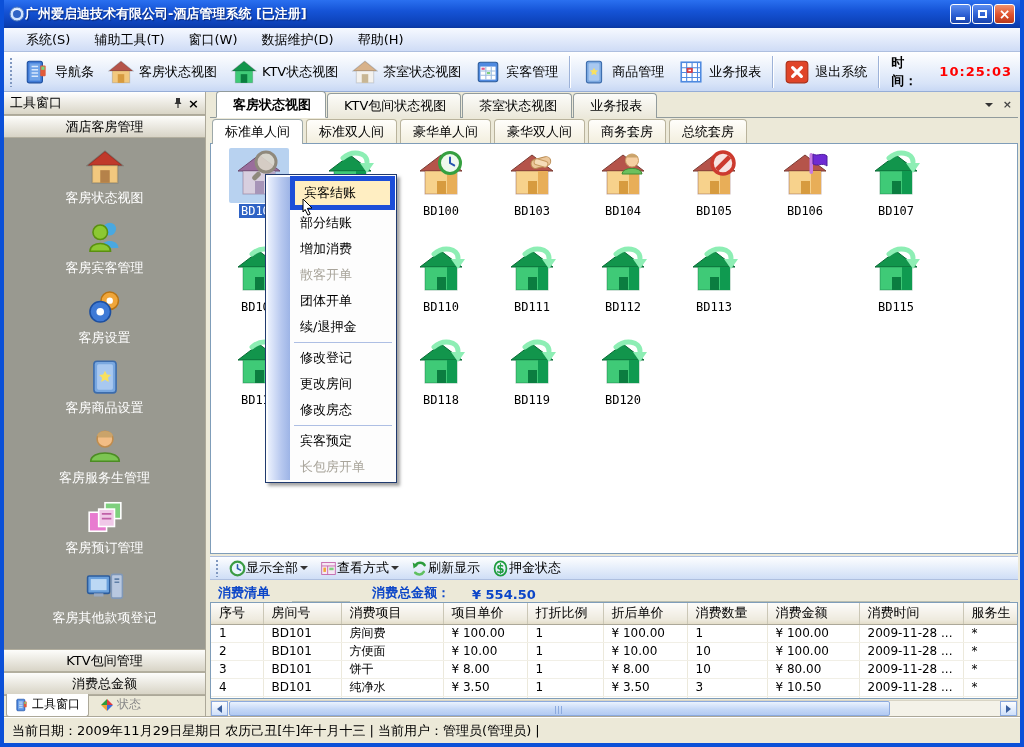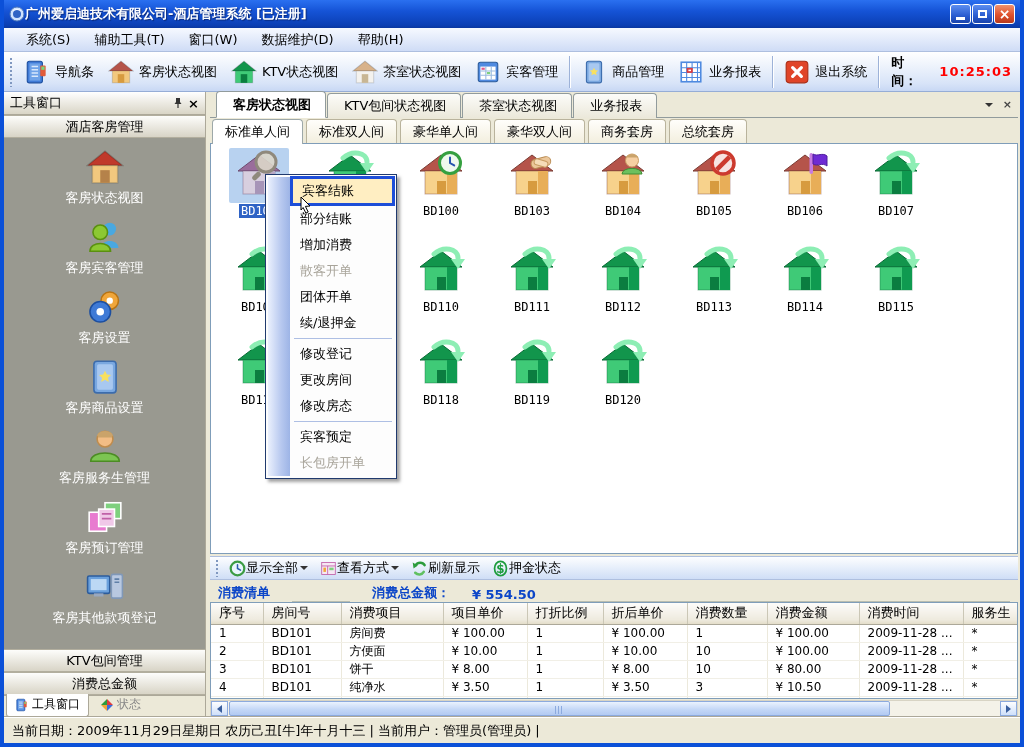--- a/index.html
+++ b/index.html
@@ -54,21 +54,21 @@
   .room-panel { flex:1; background:#fff; border:1px solid #7f9db9; position:relative; min-height:0; }
   .room-cell { position:absolute; width:84px; text-align:center; }
   .room-cell .icon-wrap { display:inline-block; padding:2px 6px; border-radius:2px; }
   .room-cell.selected .icon-wrap { background:#b8d2f0; }
   .room-cell .rlabel { display:block; margin-top:1px; font-family:"DejaVu Sans Mono","Liberation Mono",monospace; font-size:12px; }
   .room-cell.selected .rlabel-in { background:#2f63c5; color:#fff; padding:0 2px; }
   
   .ctx-menu { position:absolute; left:54px; top:30px; width:132px; background:#fdfdfd; border:1px solid #203a6e; box-shadow:3px 3px 3px rgba(90,90,90,.55); padding:2px; z-index:20; }
   .ctx-strip { position:absolute; left:2px; top:2px; bottom:2px; width:22px; background:linear-gradient(90deg,#eaf0fd,#b7c8ef 60%,#9db4e6); }
   .ctx-item { position:relative; margin-left:22px; padding:4px 6px 4px 10px; font-size:13px; white-space:nowrap; }
-  .ctx-item.highlight { background:#ffeec2; border:3px solid #1d4ed8; margin-top:-1px; margin-right:-1px; padding:3px 15px 3px 9px; }
+  .ctx-item.highlight { background:#ffeec2; border:5px solid #1d4ed8; margin-top:-1px; margin-right:-1px; padding:3px 15px 3px 9px; }
   .ctx-item.disabled { color:#a8a49a; }
   .ctx-sep { margin:2px 2px 2px 26px; border-top:1px solid #aebfe4; }
   .cursor-arrow { position:absolute; left:6px; bottom:-12px; z-index:5; width:13px; height:19px; }
   
   .lower-toolbar { height:24px; flex:0 0 24px; background:linear-gradient(#fdfeff,#cfdef6); border:1px solid #aebfdf; border-left:none; border-right:none; display:flex; align-items:center; padding-left:2px; margin-top:2px; }
   .lt-btn { display:flex; align-items:center; gap:0; padding:2px 6px; font-size:13px; white-space:nowrap; }
   .dd-arrow { width:0; height:0; border-left:4px solid transparent; border-right:4px solid transparent; border-top:4px solid #333; margin-left:2px; }
   
   .caption-row { height:22px; flex:0 0 22px; display:flex; align-items:flex-end; padding:0 8px; gap:22px; }
   .cap-text { color:#0c46c8; font-size:13px; font-weight:bold; white-space:nowrap; }
@@ -483,28 +483,20 @@
                 <polygon points="34,13 48,13 41,23" fill="#8deeb4"></polygon>
               </svg></span><span class="rlabel"><span class="rlabel-in">BD112</span></span></div>
           <div class="room-cell" style="left: 461px; top: 100px;"><span class="icon-wrap"><svg viewBox="0 0 48 48" width="48" height="48">
                 <polygon points="3,21 24,5 45,21" fill="#12954c" stroke="#0a6b36"></polygon>
                 <rect x="8" y="21" width="32" height="23" fill="#3fca77" stroke="#0a6b36" stroke-opacity=".4"></rect>
                 <rect x="30" y="21" width="10" height="23" fill="#0f9a50"></rect>
                 <rect x="20" y="31" width="9" height="13" fill="#0b7d40"></rect>
                 <path d="M17 8C26 0 41 2 41 12" fill="none" stroke="#8deeb4" stroke-width="5" stroke-linecap="round"></path>
                 <polygon points="34,13 48,13 41,23" fill="#8deeb4"></polygon>
               </svg></span><span class="rlabel"><span class="rlabel-in">BD113</span></span></div>
-          <div class="room-cell" style="left: 552px; top: 100px;"><span class="icon-wrap"><svg viewBox="0 0 48 48" width="48" height="48">
-                <polygon points="3,21 24,5 45,21" fill="#12954c" stroke="#0a6b36"></polygon>
-                <rect x="8" y="21" width="32" height="23" fill="#3fca77" stroke="#0a6b36" stroke-opacity=".4"></rect>
-                <rect x="30" y="21" width="10" height="23" fill="#0f9a50"></rect>
-                <rect x="20" y="31" width="9" height="13" fill="#0b7d40"></rect>
-                <path d="M17 8C26 0 41 2 41 12" fill="none" stroke="#8deeb4" stroke-width="5" stroke-linecap="round"></path>
-                <polygon points="34,13 48,13 41,23" fill="#8deeb4"></polygon>
-              </svg></span><span class="rlabel"><span class="rlabel-in">BD114</span></span></div>
           <div class="room-cell" style="left: 643px; top: 100px;"><span class="icon-wrap"><svg viewBox="0 0 48 48" width="48" height="48">
                 <polygon points="3,21 24,5 45,21" fill="#12954c" stroke="#0a6b36"></polygon>
                 <rect x="8" y="21" width="32" height="23" fill="#3fca77" stroke="#0a6b36" stroke-opacity=".4"></rect>
                 <rect x="30" y="21" width="10" height="23" fill="#0f9a50"></rect>
                 <rect x="20" y="31" width="9" height="13" fill="#0b7d40"></rect>
                 <path d="M17 8C26 0 41 2 41 12" fill="none" stroke="#8deeb4" stroke-width="5" stroke-linecap="round"></path>
                 <polygon points="34,13 48,13 41,23" fill="#8deeb4"></polygon>
               </svg></span><span class="rlabel"><span class="rlabel-in">BD115</span></span></div>
           <div class="room-cell" style="left: 6px; top: 193px;"><span class="icon-wrap"><svg viewBox="0 0 48 48" width="48" height="48">
                 <polygon points="3,21 24,5 45,21" fill="#12954c" stroke="#0a6b36"></polygon>

